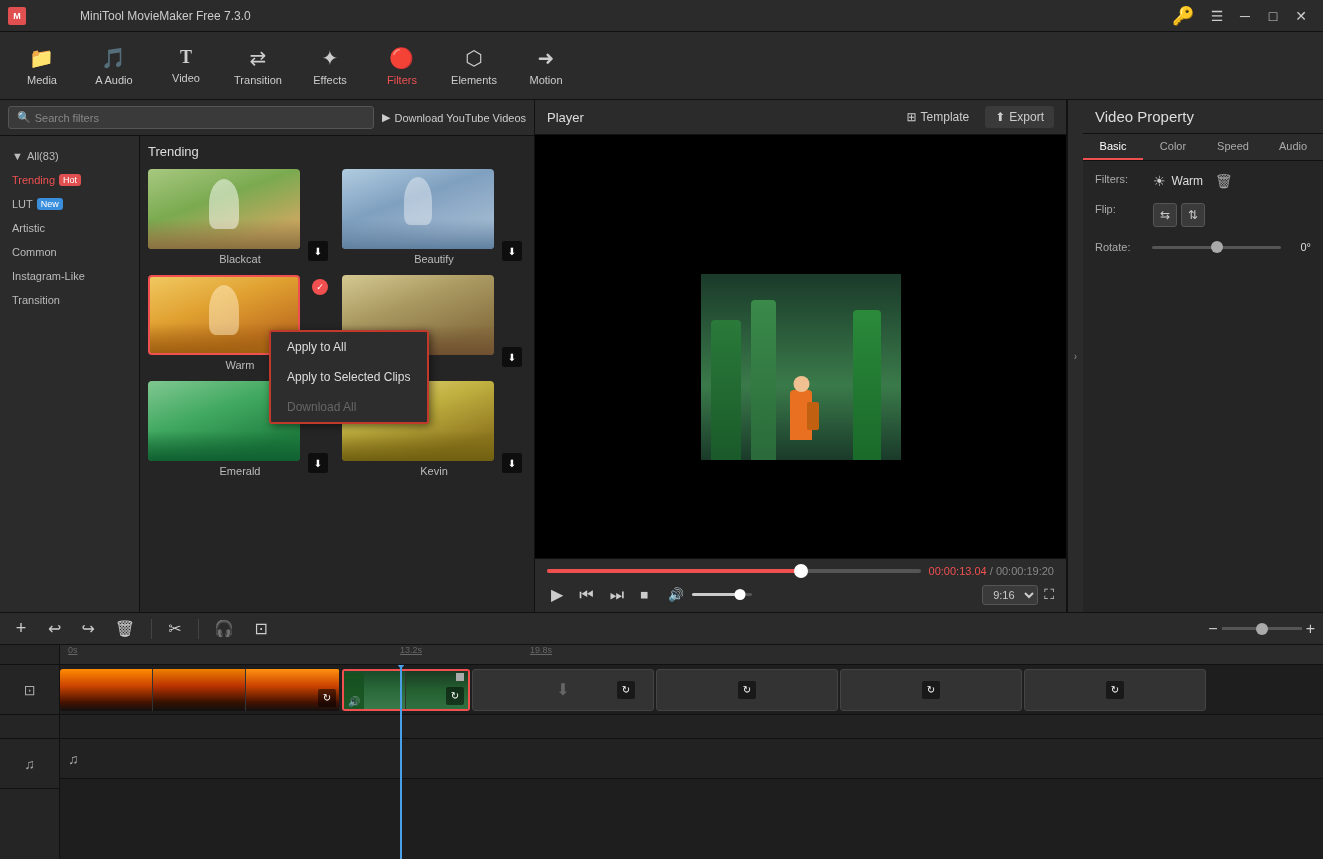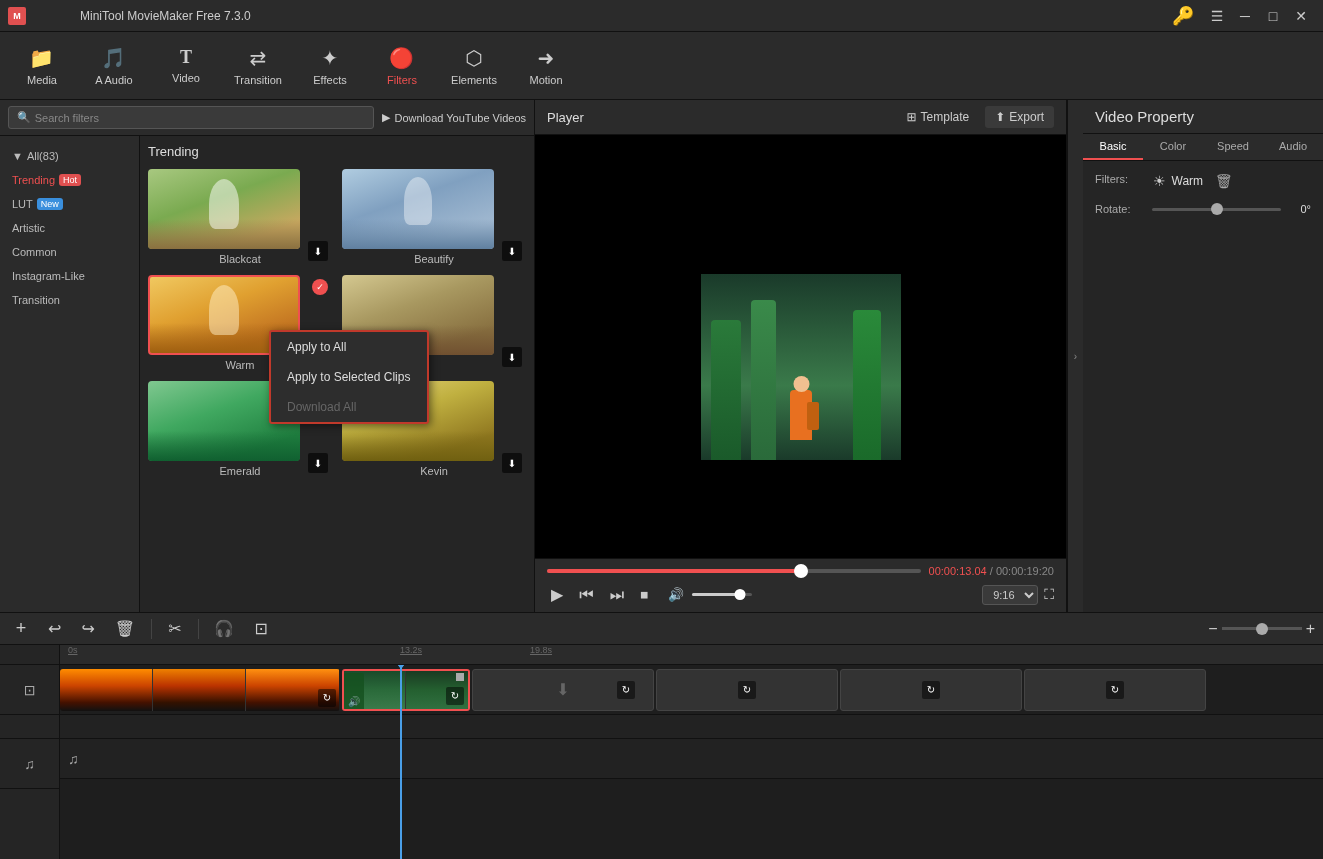--- a/index.html
+++ b/index.html
@@ -722,20 +722,27 @@
 
         <div class="prop-row">
           <span class="prop-label">Filters:</span>
           <div class="prop-filter-badge">
             <span class="filter-icon">☀</span>
             <span class="filter-name-badge">Warm</span>
           </div>
           <button class="prop-trash-btn">🗑</button>
         </div>
 
+        <div class="prop-row">
+          <span class="prop-label">Flip:</span>
+          <div class="flip-btns">
+            <button class="flip-btn">⇆</button>
+            <button class="flip-btn">⇅</button>
+          </div>
+        </div>
 
         <div class="prop-row">
           <span class="prop-label">Rotate:</span>
           <div class="rotate-slider-container">
             <input type="range" class="rotate-slider" min="-180" max="180" value="0" style="">
             <span class="rotate-value">0°</span>
           </div>
         </div>
       </div>
     </div>

